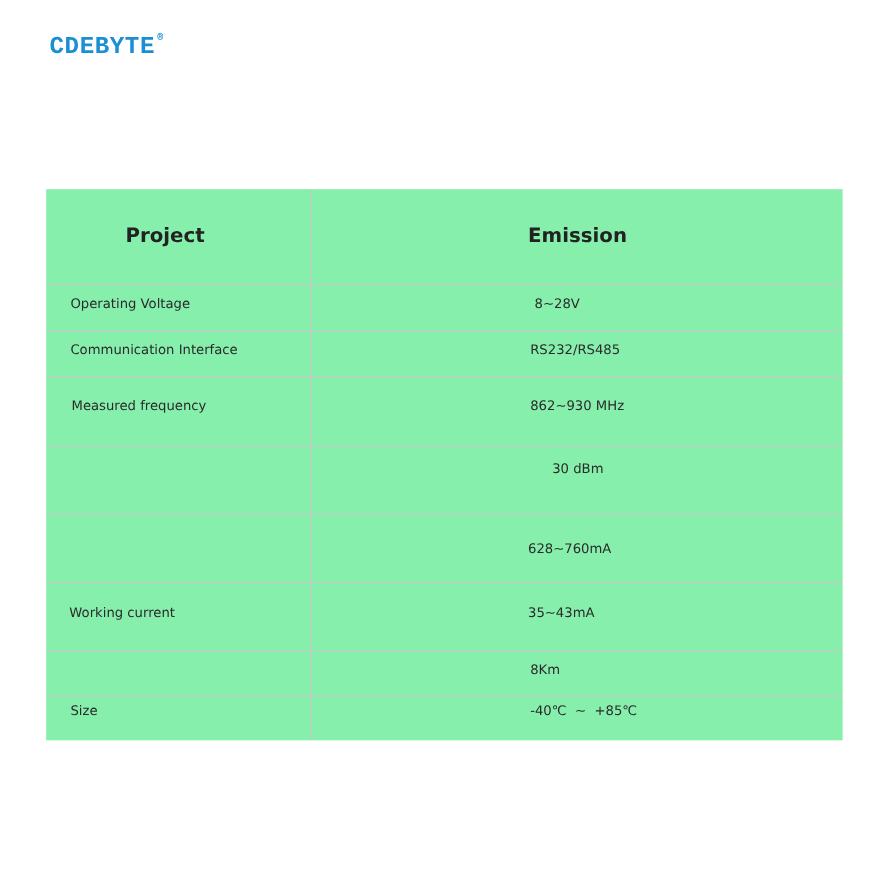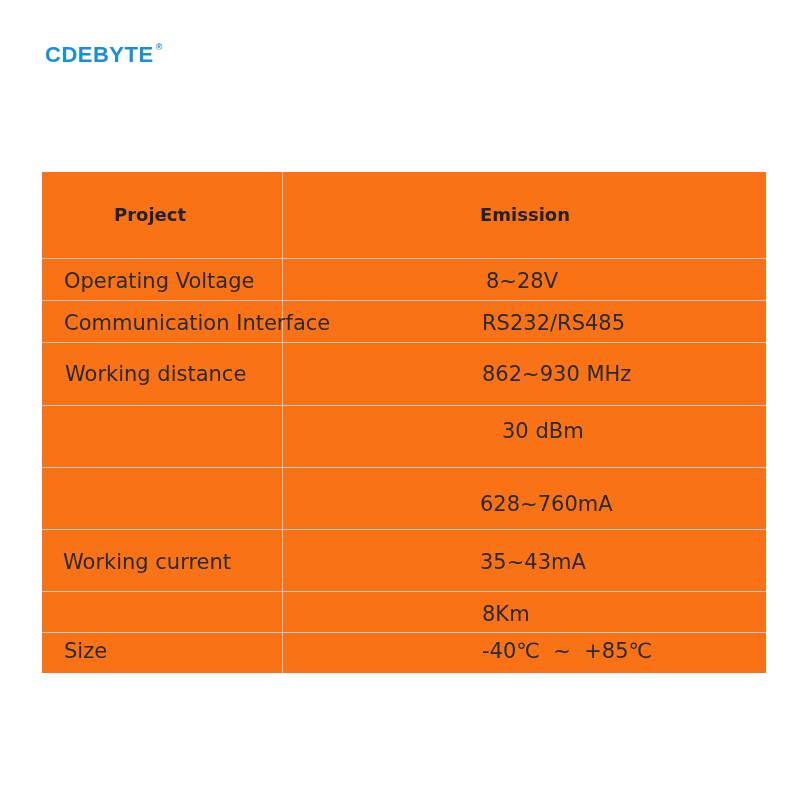--- a/index.html
+++ b/index.html
@@ -1,22 +1,22 @@
 <!DOCTYPE html>
 <html><head>
 <meta charset="utf-8">
 <style>
   html,body{margin:0;padding:0;background:#fff;}
   body{width:800px;height:800px;position:relative;overflow:hidden;font-family:"DejaVu Sans","Liberation Sans",sans-serif;color:#222;}
-  .logo{position:absolute;left:45px;top:42px;font-family:Liberation Sans, sans-serif;font-weight:bold;font-size:22px;color:#1a8fd4;letter-spacing:0.5px;}
+  .logo{position:absolute;left:45px;top:30px;font-family:Liberation Mono, monospace;font-weight:bold;font-size:22px;color:#1a8fd4;letter-spacing:0.5px;}
   .logo sup{font-size:9px;color:#1a8fd4;position:relative;top:-4px;margin-left:2px;}
-  .table{position:absolute;left:42px;top:172px;width:724px;height:501px;background:#f97316;}
+  .table{position:absolute;left:42px;top:172px;width:724px;height:501px;background:#86efac;}
   .vline{position:absolute;left:240px;top:0;width:1px;height:501px;background:#c8c8c8;}
   .hline{position:absolute;left:0;width:724px;height:1px;background:#c8c8c8;}
-  .cell{position:absolute;font-size:21px;white-space:nowrap;color:#2a2a2a;}
+  .cell{position:absolute;font-size:12px;white-space:nowrap;color:#2a2a2a;}
   .hdr{position:absolute;font-size:18px;font-weight:bold;color:#222;}
 </style>
 </head>
 <body>
 
 <div class="logo"><span>CDEBYTE</span><sup>®</sup></div>
 
 <div class="table">
   <div class="vline"></div>
   <div class="hline" style="top:86px"></div>
@@ -30,21 +30,21 @@
 
   <div class="hdr" style="left:72px;top:32px">Project</div>
   <div class="hdr" style="left:438px;top:32px">Emission</div>
 
   <div class="cell" style="left:22px;top:97px">Operating Voltage</div>
   <div class="cell" style="left:444px;top:97px">8~28V</div>
 
   <div class="cell" style="left:22px;top:139px">Communication Interface</div>
   <div class="cell" style="left:440px;top:139px">RS232/RS485</div>
 
-  <div class="cell" style="left:23px;top:190px">Working distance</div>
+  <div class="cell" style="left:23px;top:190px">Measured frequency</div>
   <div class="cell" style="left:440px;top:190px">862~930 MHz</div>
 
   <div class="cell" style="left:460px;top:247px">30 dBm</div>
 
   <div class="cell" style="left:438px;top:320px">628~760mA</div>
 
   <div class="cell" style="left:21px;top:378px">Working current</div>
   <div class="cell" style="left:438px;top:378px">35~43mA</div>
 
   <div class="cell" style="left:440px;top:430px">8Km</div>

